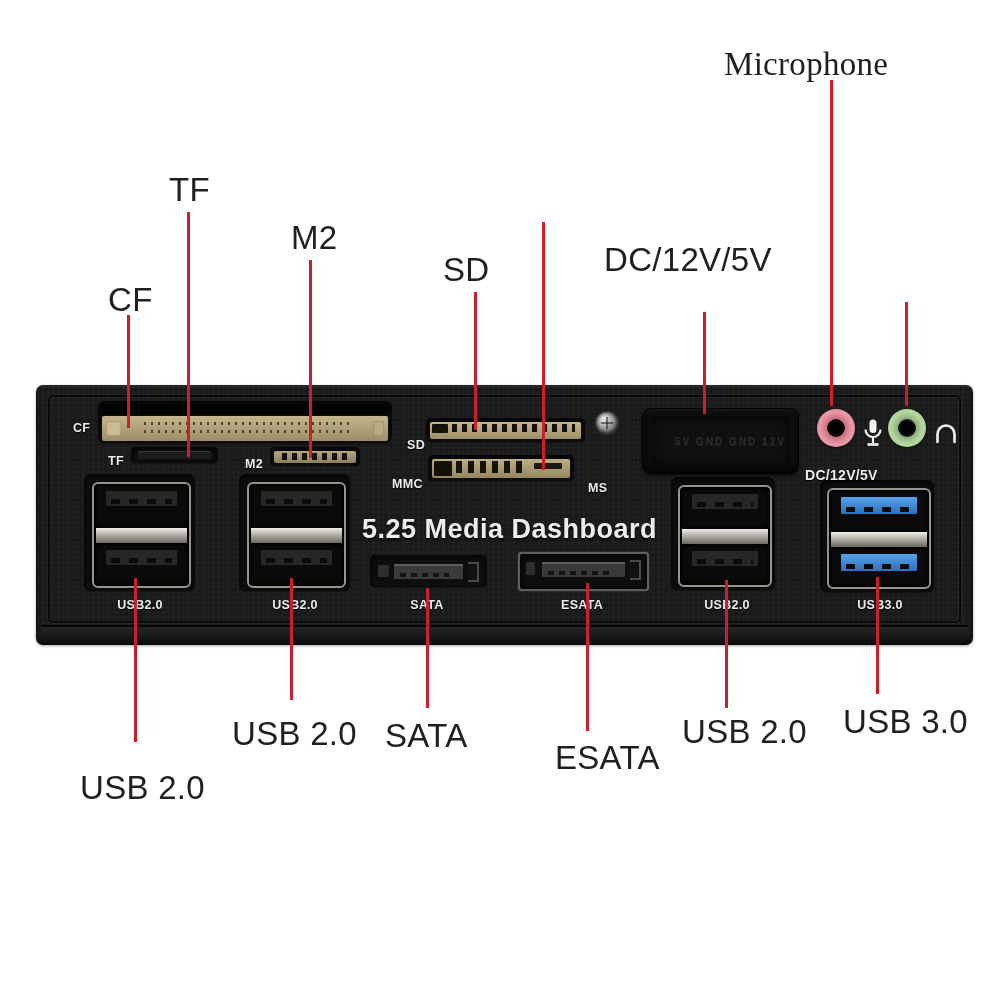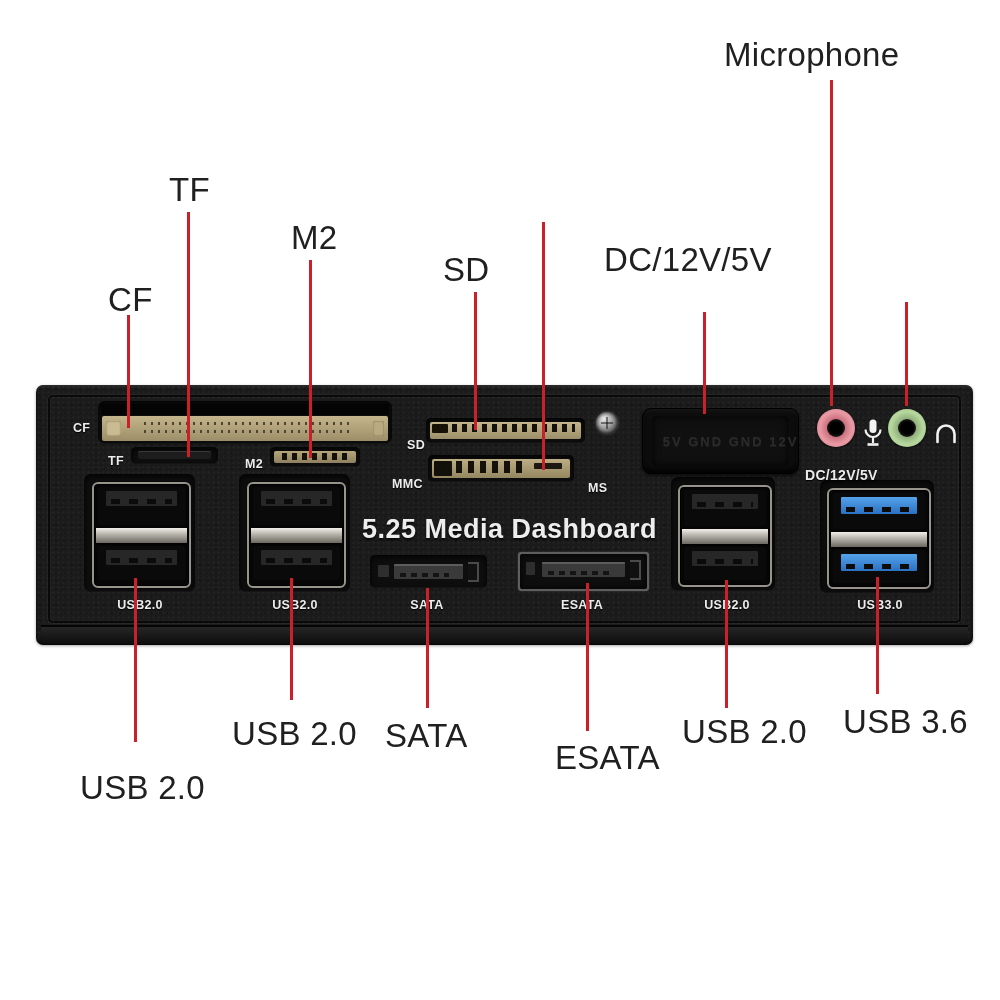--- a/index.html
+++ b/index.html
@@ -58,43 +58,43 @@
          background:radial-gradient(circle at 35% 30%,#ececec,#a7a7a7 40%,#585858 78%,#2e2e2e);
          box-shadow:0 0 3px rgba(255,255,255,.25),inset 0 0 4px #000;}
   .screw::after{content:"";position:absolute;inset:5px;
          background:linear-gradient(rgba(0,0,0,.45),rgba(0,0,0,.45)) center/100% 2px no-repeat,
                     linear-gradient(rgba(0,0,0,.45),rgba(0,0,0,.45)) center/2px 100% no-repeat;}
   
   .pwr{position:absolute;left:606px;top:23px;width:155px;height:64px;background:#0d0d0d;border-radius:9px;
        border:1px solid #000;box-shadow:inset 0 2px 4px rgba(255,255,255,.05),inset 0 -4px 6px rgba(0,0,0,.9),0 2px 3px rgba(0,0,0,.5);}
   .pwr-inner{position:absolute;inset:7px 9px;border-radius:5px;background:#101010;
              box-shadow:inset 0 0 8px #000;display:flex;align-items:center;justify-content:center;}
-  .pwr-text{color:#2b2b2b;font-size:13px;font-weight:bold;letter-spacing:2px;white-space:nowrap;
+  .pwr-text{color:#2b2b2b;font-size:10px;font-weight:bold;letter-spacing:2px;white-space:nowrap;
             text-shadow:0 1px 0 rgba(255,255,255,.05);margin-left:20px;}
 </style>
 </head>
 <body>
 
 <div class="stage">
 
   <div class="callout" style="left:108px;top:283px;">CF</div>
   <div class="callout" style="left:169px;top:173px;">TF</div>
   <div class="callout" style="left:291px;top:221px;">M2</div>
   <div class="callout" style="left:443px;top:253px;">SD</div>
   <div class="callout" style="left:604px;top:244px;line-height:32px;">
     <div>DC/12V/5V</div>
   </div>
-  <div class="callout" style="left:724px;top:38px;">Microphone</div>
+  <div class="callout" style="left:724px;top:48px;font-family:Liberation Serif, serif;">Microphone</div>
 
   <div class="callout" style="left:80px;top:771px;">USB 2.0</div>
   <div class="callout" style="left:232px;top:717px;">USB 2.0</div>
   <div class="callout" style="left:385px;top:719px;">SATA</div>
   <div class="callout" style="left:555px;top:741px;">ESATA</div>
   <div class="callout" style="left:682px;top:715px;">USB 2.0</div>
-  <div class="callout" style="left:843px;top:705px;">USB 3.6</div>
+  <div class="callout" style="left:843px;top:705px;">USB 3.0</div>
 
   <div class="cline" style="left:127px;top:315px;height:113px;"></div>
   <div class="cline" style="left:187px;top:212px;height:245px;"></div>
   <div class="cline" style="left:309px;top:260px;height:198px;"></div>
   <div class="cline" style="left:474px;top:292px;height:138px;"></div>
   <div class="cline" style="left:542px;top:222px;height:248px;"></div>
   <div class="cline" style="left:703px;top:312px;height:102px;"></div>
   <div class="cline" style="left:830px;top:80px;height:326px;"></div>
   <div class="cline" style="left:905px;top:302px;height:104px;"></div>
   <div class="cline" style="left:134px;top:578px;height:164px;"></div>

